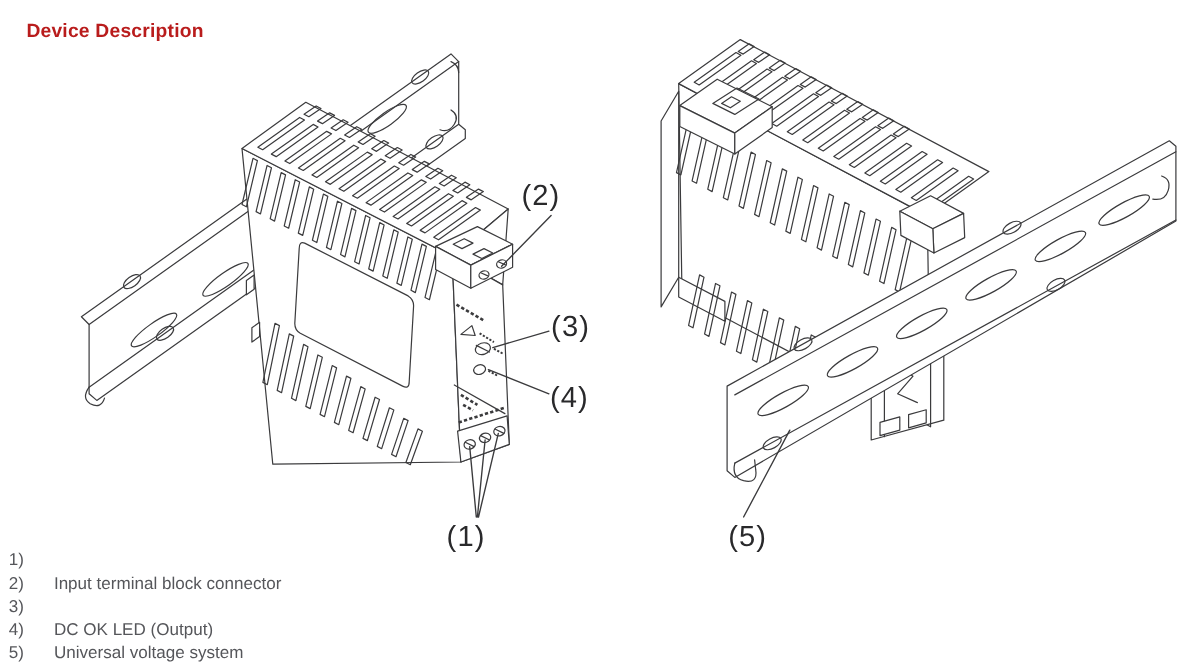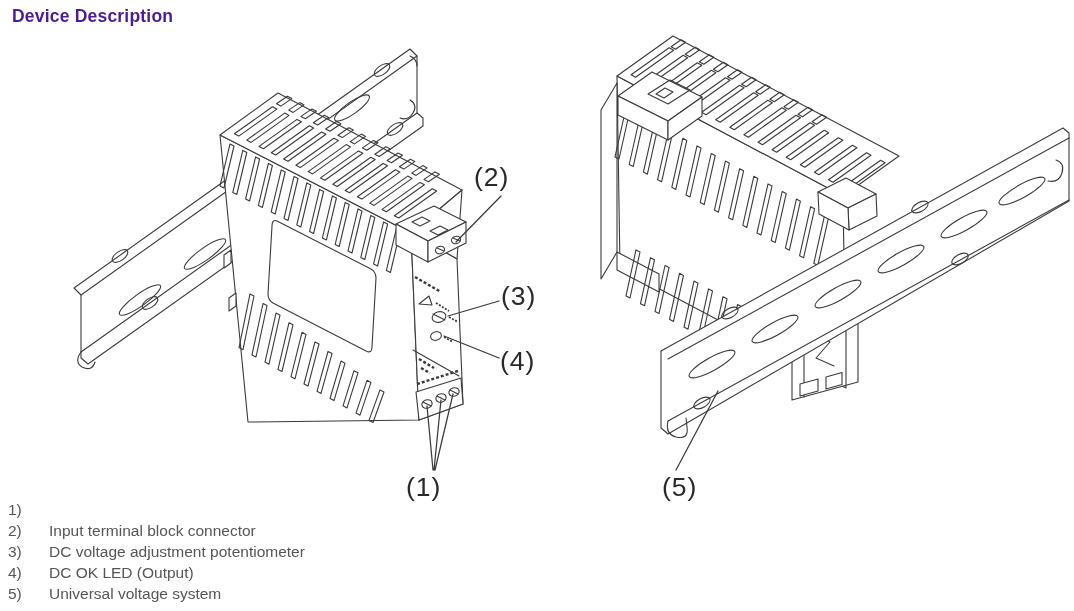--- a/index.html
+++ b/index.html
@@ -1,20 +1,20 @@
 <!DOCTYPE html>
 <html><head>
 <meta charset="utf-8">
 <style>
   html,body{margin:0;padding:0;background:#fff;}
   .page{position:relative;width:1074px;height:611px;background:#fff;overflow:hidden;
         font-family:"Liberation Sans",sans-serif;}
   .drawing{position:absolute;left:0;top:0;}
-  .title{position:absolute;left:8px;top:2px;margin:4px;font-size:17.5px;font-weight:bold;
-         color:#4c1d95;letter-spacing:0.2px;}
+  .title{position:absolute;left:8px;top:2px;margin:16px;font-size:17.5px;font-weight:bold;
+         color:#b91c1c;letter-spacing:0.2px;}
   .callout{position:absolute;font-size:26.5px;color:#29292B;letter-spacing:1px;line-height:30px;}
   .co1{left:406px;top:472px;} .co2{left:474px;top:162px;} .co3{left:501px;top:281px;}
   .co4{left:500px;top:346px;} .co5{left:662px;top:472px;}
   .legend{position:absolute;left:8px;top:501px;font-size:15.5px;color:#55565A;}
   .legend-row{display:flex;align-items:flex-start;height:21px;}
   .legend-num{width:41px;flex:0 0 41px;}
   
   .ln{fill:none;stroke:#3B3B3D;stroke-width:1.1;stroke-linejoin:round;stroke-linecap:round;}
   .fw{fill:#fff;stroke:#3B3B3D;stroke-width:1.1;stroke-linejoin:round;}
   .tx{fill:none;stroke:#3B3B3D;stroke-width:2.4;stroke-dasharray:3 2;stroke-linecap:butt;}
@@ -236,21 +236,20 @@
   <div class="legend">
     <div class="legend-row">
       <span class="legend-num">1)</span>
     </div>
     <div class="legend-row">
       <span class="legend-num">2)</span>
       <span class="legend-txt">Input terminal block connector</span>
     </div>
     <div class="legend-row">
       <span class="legend-num">3)</span>
-      <span class="legend-txt">DC voltage adjustment potentiometer</span>
     </div>
     <div class="legend-row">
       <span class="legend-num">4)</span>
       <span class="legend-txt">DC OK LED (Output)</span>
     </div>
     <div class="legend-row">
       <span class="legend-num">5)</span>
       <span class="legend-txt">Universal voltage system</span>
     </div>
   </div>

